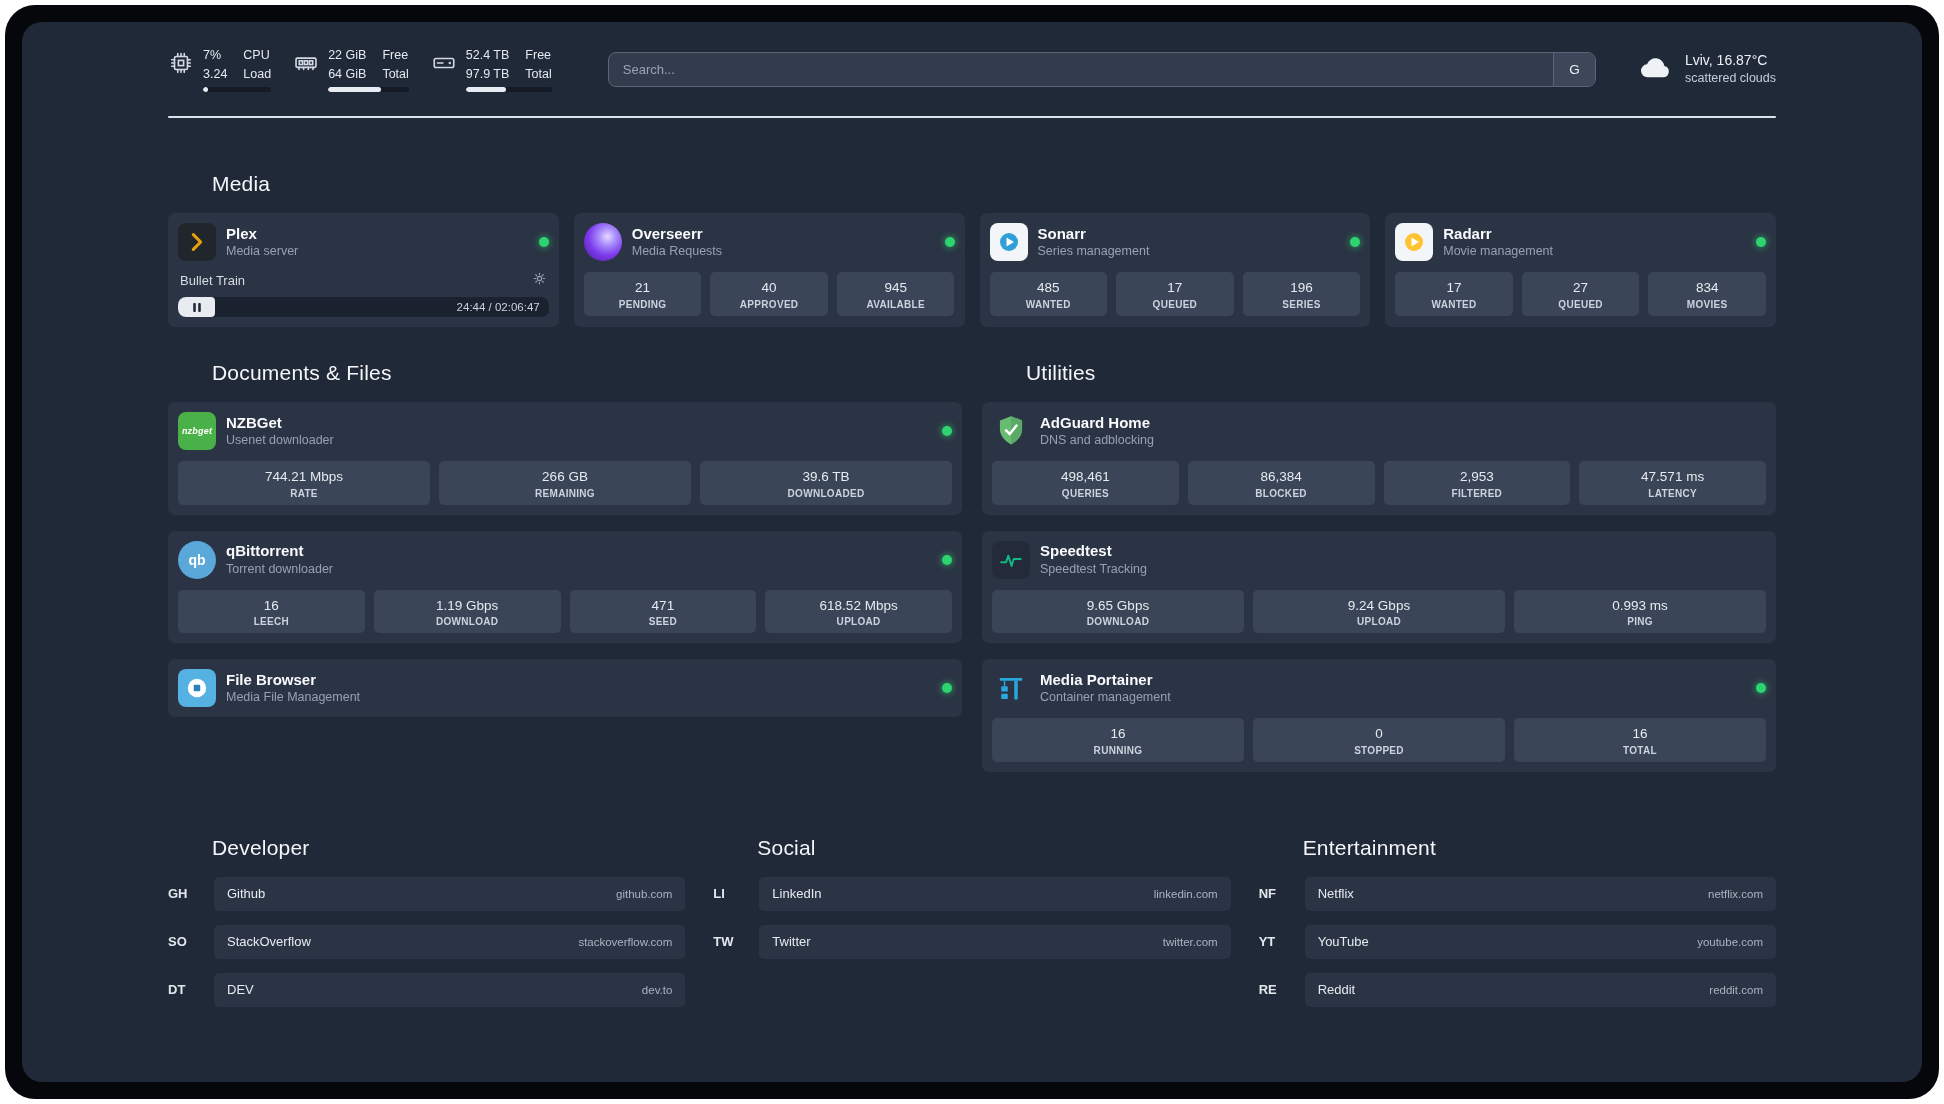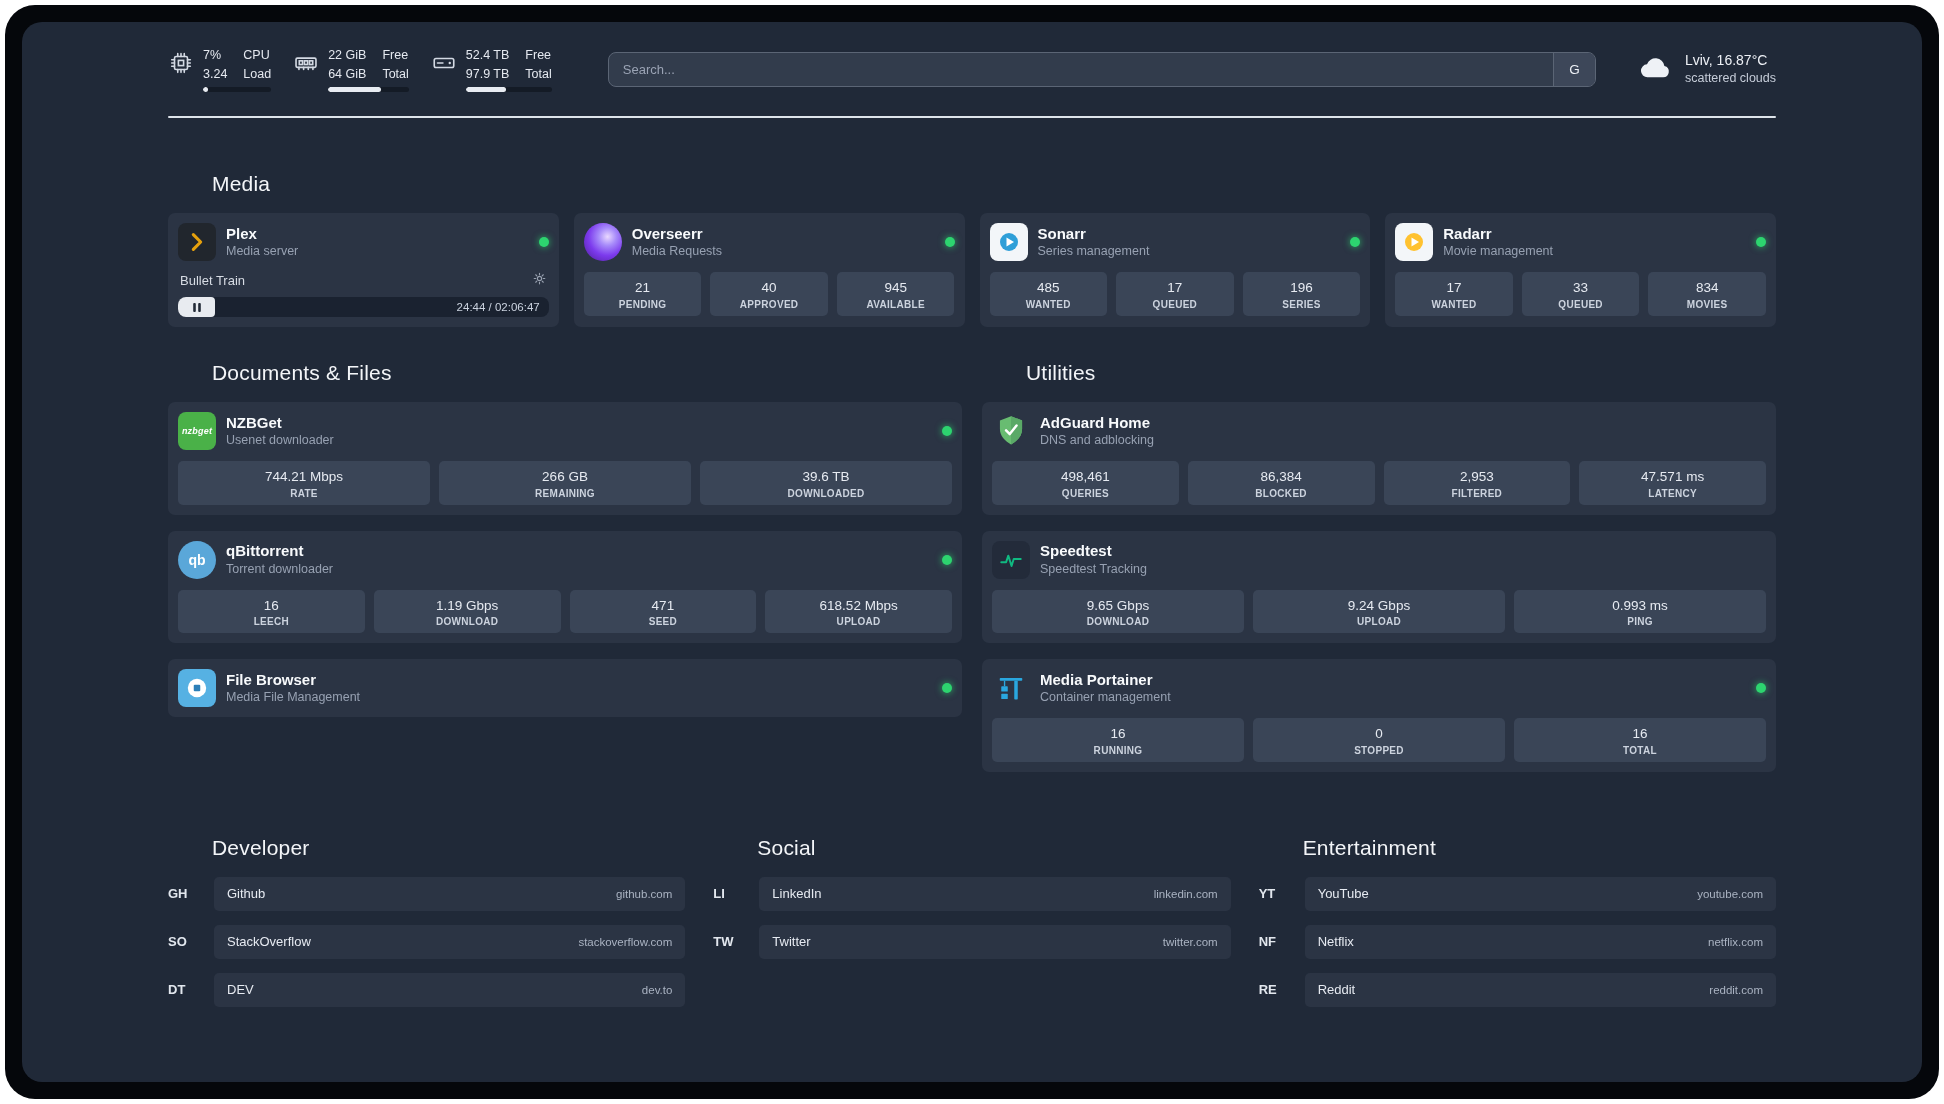--- a/index.html
+++ b/index.html
@@ -299,21 +299,21 @@
             <span class="svc-sub">Movie management</span>
           </div>
           <span class="dot"></span>
         </div>
         <div class="stats">
           <div class="stat">
             <div class="stat-v">17</div>
             <div class="stat-l">WANTED</div>
           </div>
           <div class="stat">
-            <div class="stat-v">33</div>
+            <div class="stat-v">27</div>
             <div class="stat-l">QUEUED</div>
           </div>
           <div class="stat">
             <div class="stat-v">834</div>
             <div class="stat-l">MOVIES</div>
           </div>
         </div>
       </div>
     </div>
   </div>
@@ -550,31 +550,31 @@
             <span class="bm-domain">twitter.com</span>
           </div>
         </div>
       </div>
     </div>
 
     <div>
       <div class="section-title">Entertainment</div>
       <div class="bm-list">
         <div class="bm-row">
+          <span class="bm-abbr">NF</span>
+          <div class="bm-bar">
+            <span class="bm-name">Netflix</span>
+            <span class="bm-domain">netflix.com</span>
+          </div>
+        </div>
+        <div class="bm-row">
           <span class="bm-abbr">YT</span>
           <div class="bm-bar">
             <span class="bm-name">YouTube</span>
             <span class="bm-domain">youtube.com</span>
-          </div>
-        </div>
-        <div class="bm-row">
-          <span class="bm-abbr">NF</span>
-          <div class="bm-bar">
-            <span class="bm-name">Netflix</span>
-            <span class="bm-domain">netflix.com</span>
           </div>
         </div>
         <div class="bm-row">
           <span class="bm-abbr">RE</span>
           <div class="bm-bar">
             <span class="bm-name">Reddit</span>
             <span class="bm-domain">reddit.com</span>
           </div>
         </div>
       </div>

